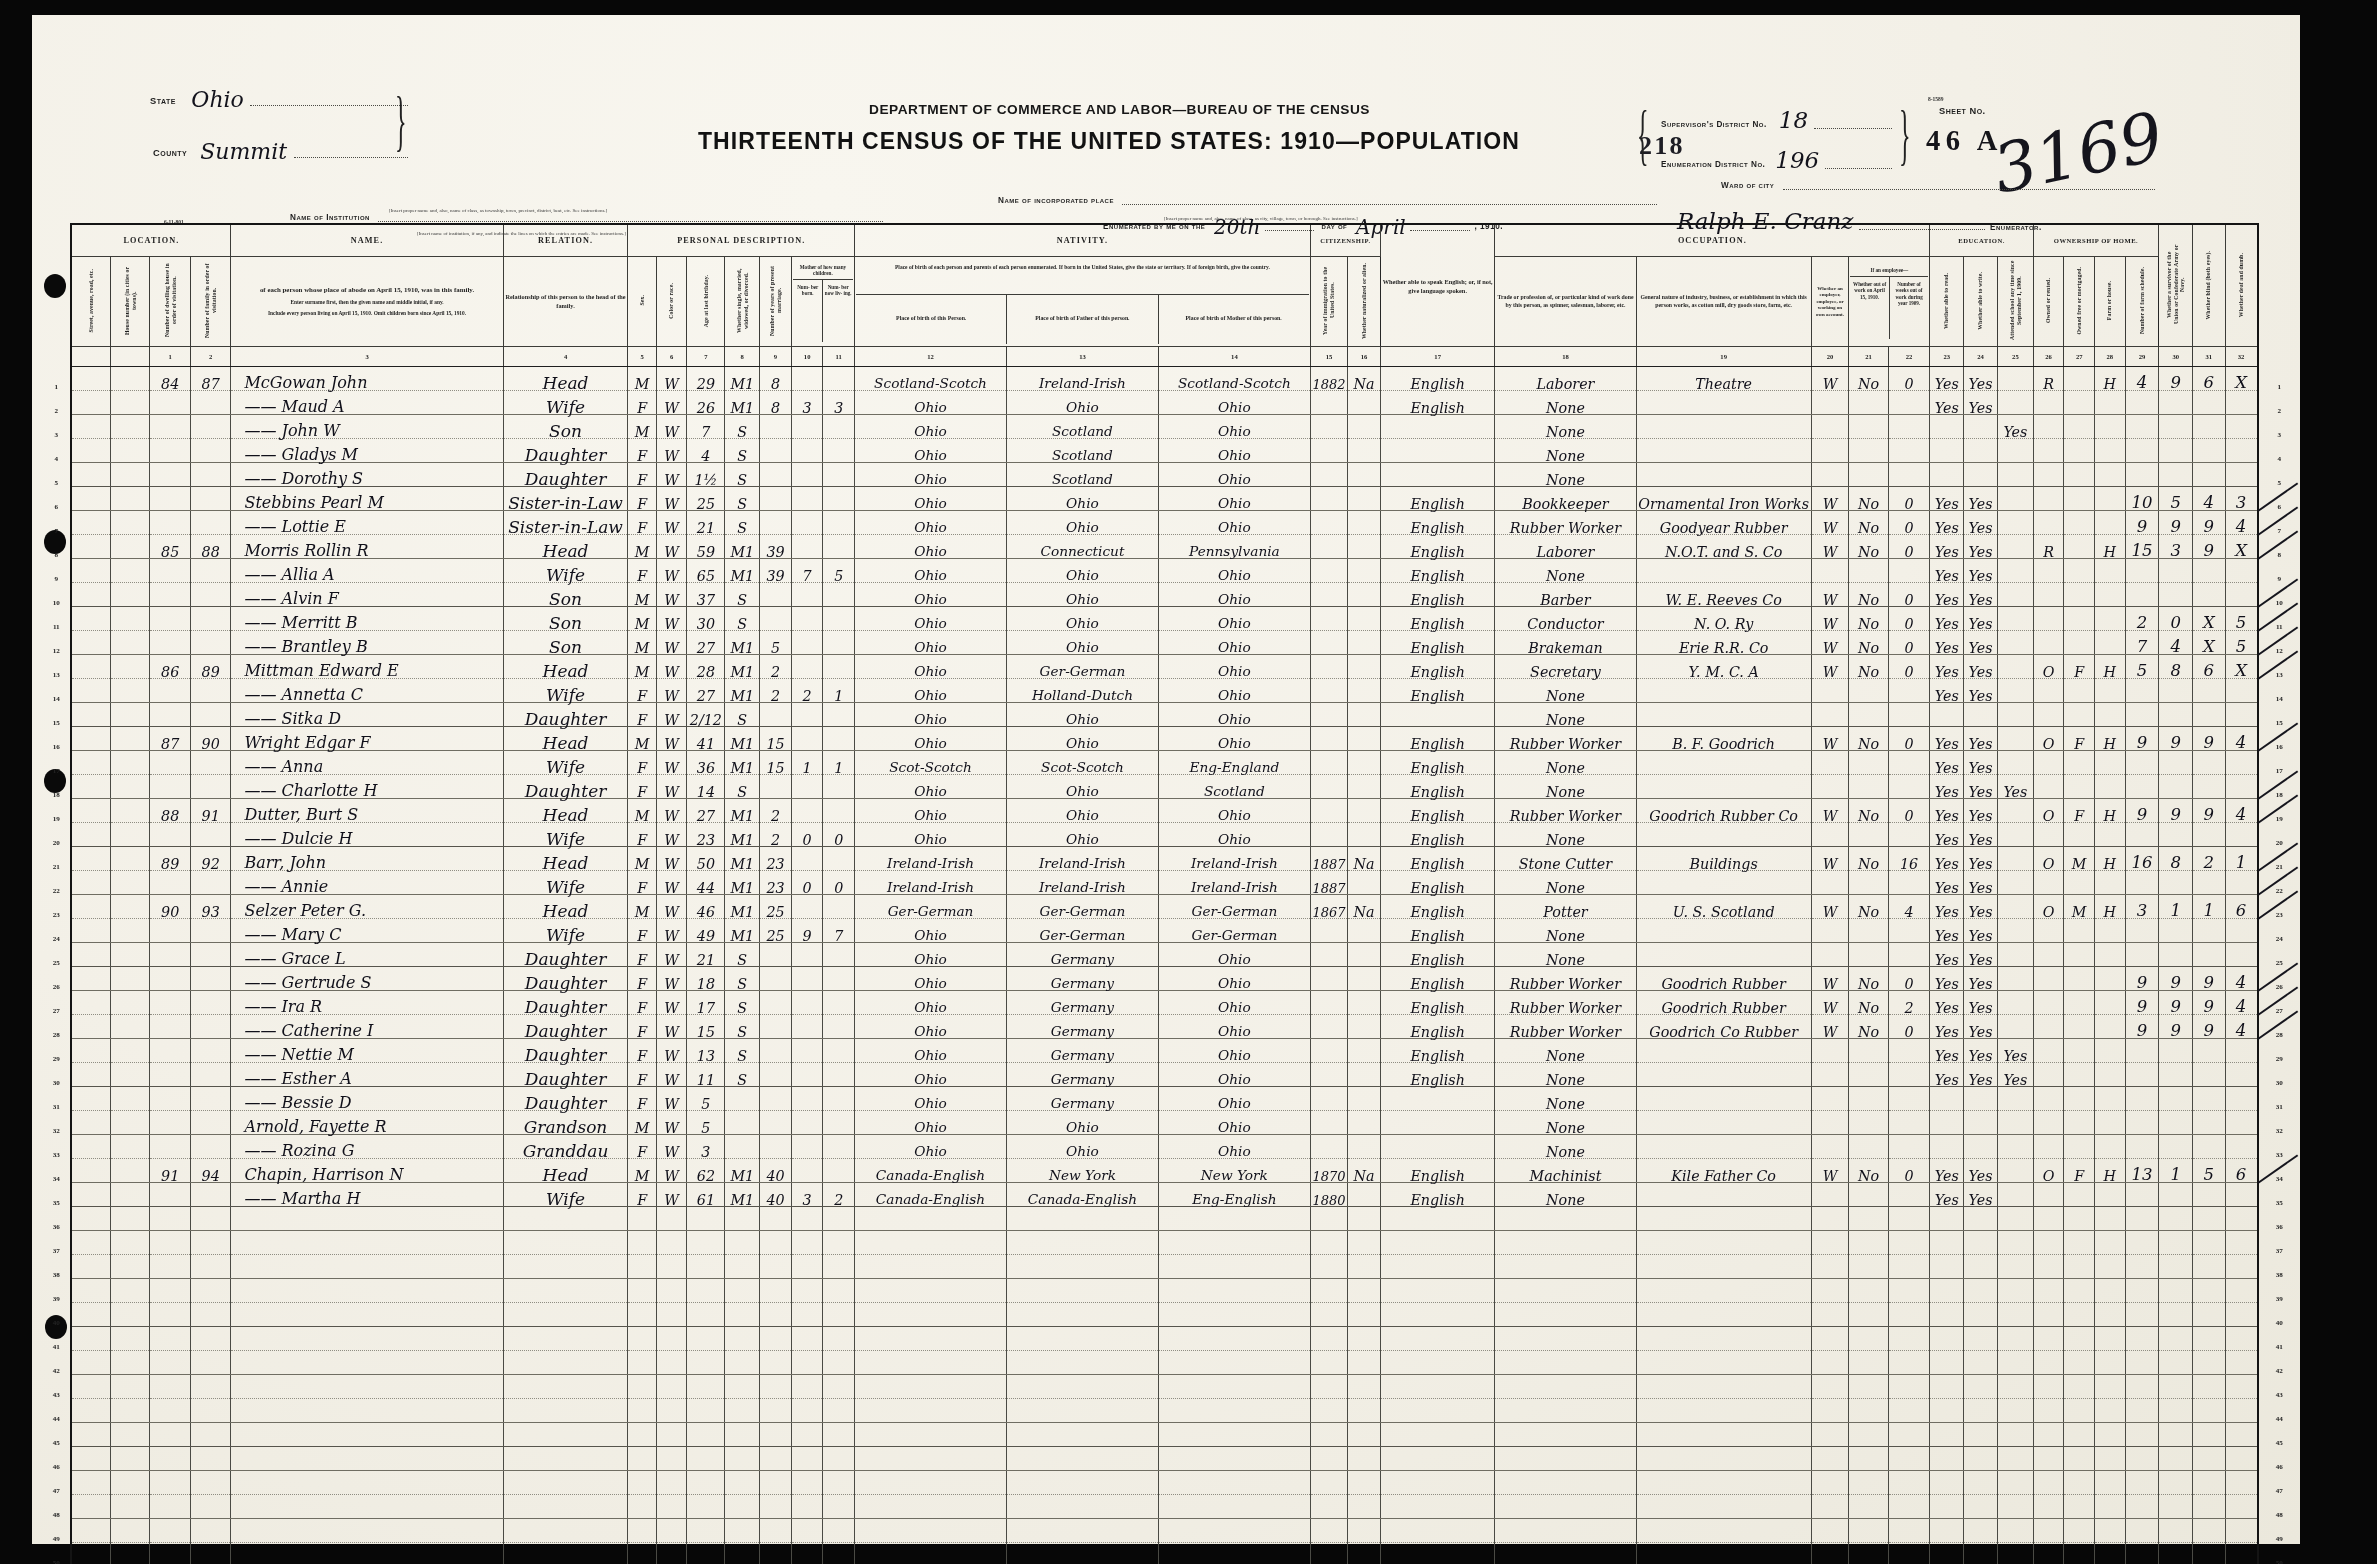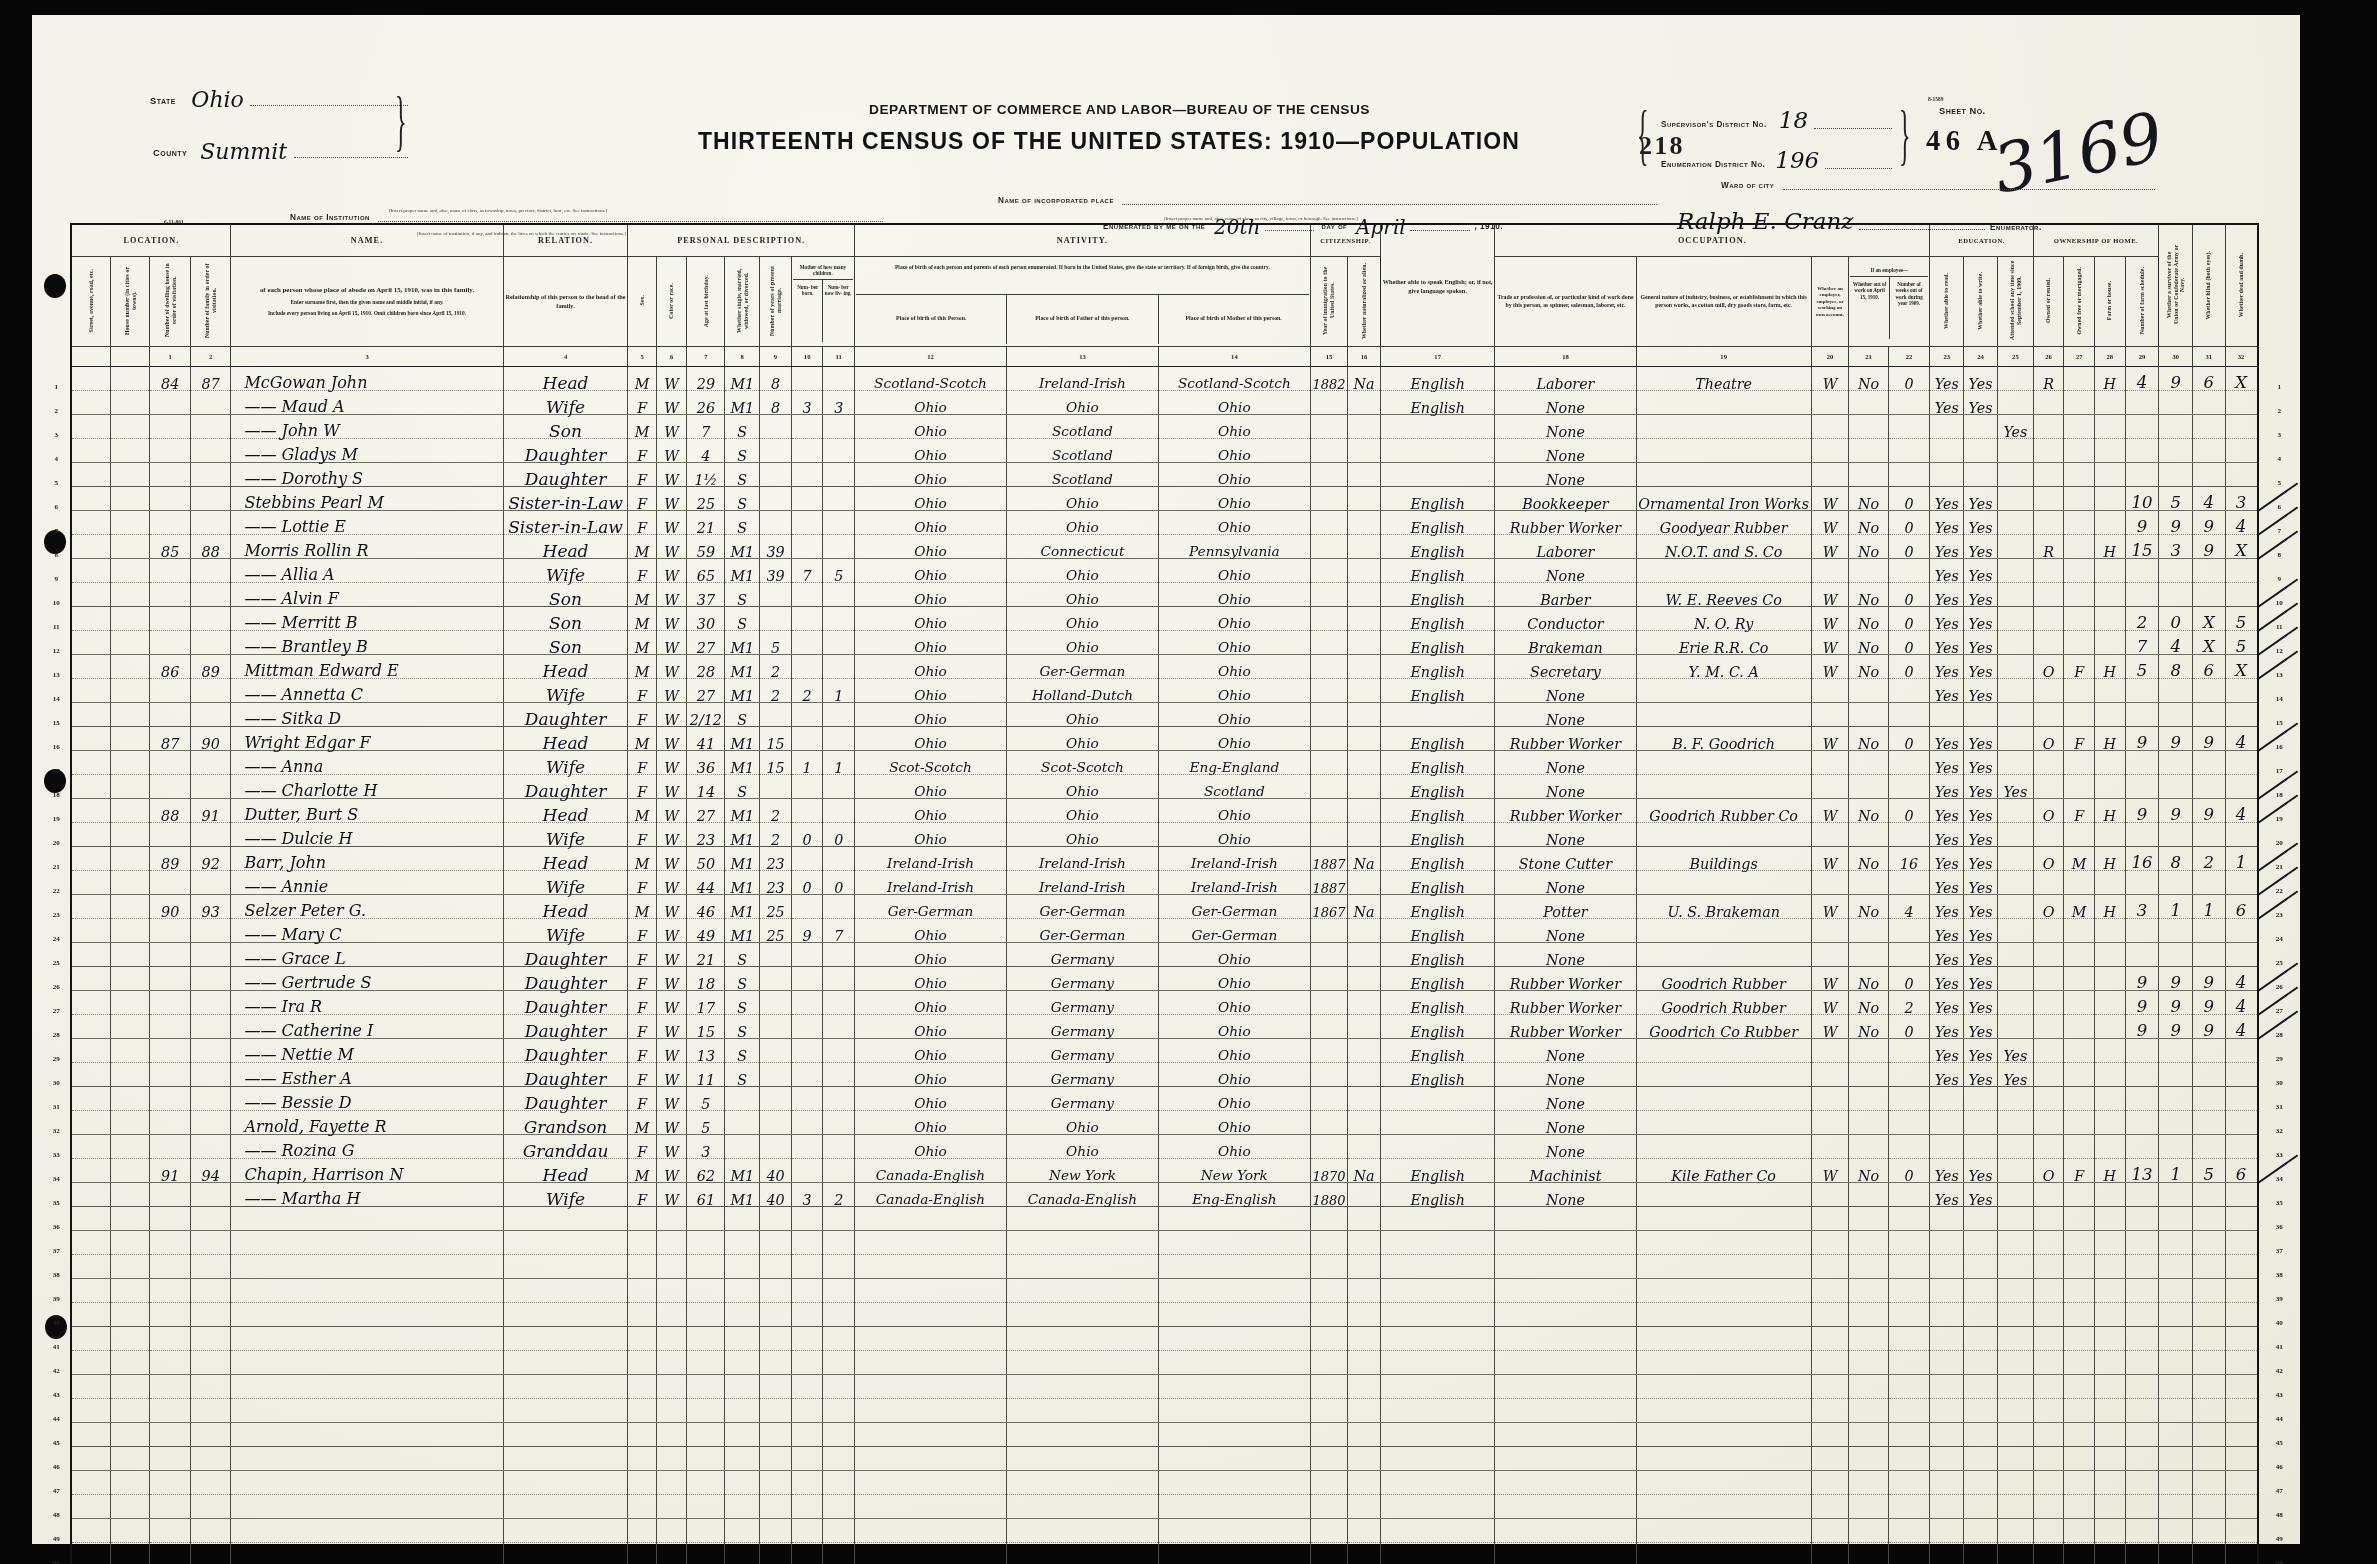--- a/index.html
+++ b/index.html
@@ -1162,21 +1162,21 @@
           <td class="dc c-yrs">25</td>
           <td class="dc c-born"></td>
           <td class="dc c-living"></td>
           <td class="dc c-bp1 s2">Ger-German</td>
           <td class="dc c-bp2">Ger-German</td>
           <td class="dc c-bp3">Ger-German</td>
           <td class="dc c-imm s2">1867</td>
           <td class="dc c-nat">Na</td>
           <td class="dc c-eng s2">English</td>
           <td class="dc c-trade s2">Potter</td>
-          <td class="dc c-ind">U. S. Brakeman</td>
+          <td class="dc c-ind">U. S. Scotland</td>
           <td class="dc c-emp">W</td>
           <td class="dc c-out">No</td>
           <td class="dc c-weeks">4</td>
           <td class="dc c-read s2">Yes</td>
           <td class="dc c-write">Yes</td>
           <td class="dc c-school"></td>
           <td class="dc c-own s2">O</td>
           <td class="dc c-fm">M</td>
           <td class="dc c-fh">H</td>
           <td class="dc c-sched">3</td>

